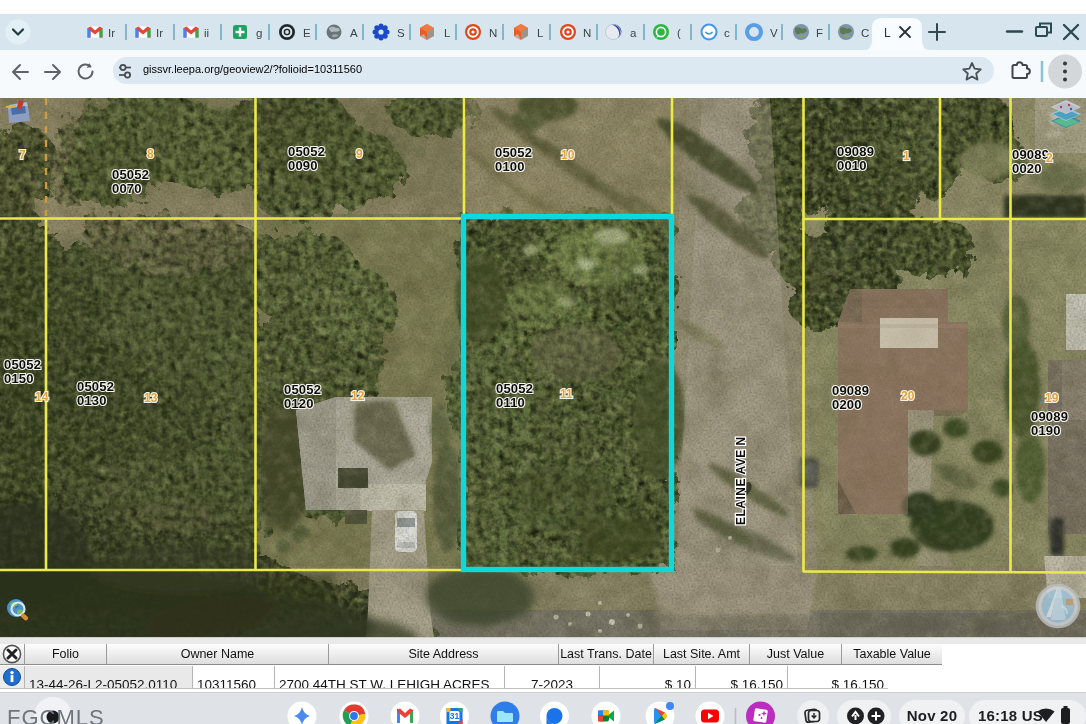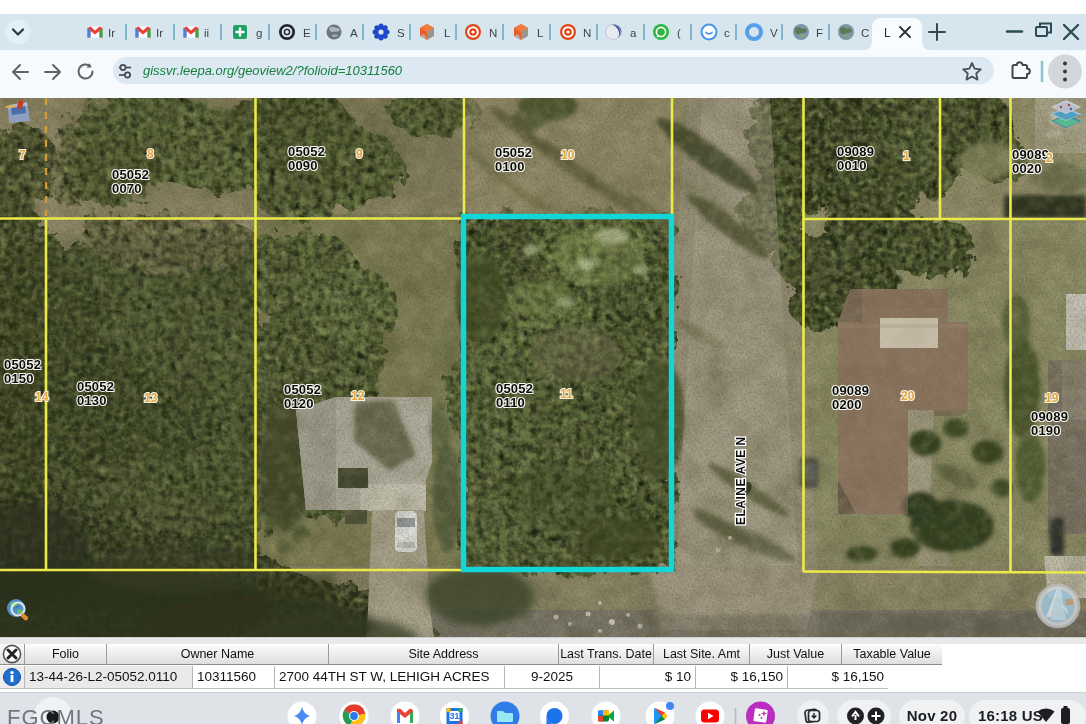--- a/index.html
+++ b/index.html
@@ -2,27 +2,27 @@
 <html><head>
 <meta charset="utf-8">
 <style>
   * { margin:0; padding:0; box-sizing:border-box; }
   html,body { width:1086px; height:724px; overflow:hidden; font-family:"Liberation Sans", sans-serif; }
   #stage { position:relative; width:1086px; height:724px; background:#fff;margin-top:14px; }
   
   #tabbar { position:absolute; left:0; top:0; width:1086px; height:36px; background:#d7e6ee; }
   #toolbar { position:absolute; left:0; top:36px; width:1086px; height:48px; background:#f7fafd; }
   #pill { position:absolute; left:113px; top:43px; width:881px; height:27px; border-radius:14px; background:#dce8f2; }
-  #urltext { position:absolute; left:143px; top:49px; font-size:13px; color:#15803d; letter-spacing:0;font-style:italic; }
+  #urltext { position:absolute; left:143px; top:49px; font-size:11px; color:#000000; letter-spacing:0; }
   #mapwrap { position:absolute; left:0; top:84px; width:1086px; height:539px; }
   
   #tablewrap { position:absolute; left:0; top:623px; width:1086px; height:55px; background:#fff; font-size:13.5px; color:#111; }
   .trow { position:absolute; left:0; width:1086px; display:flex; }
   .hcell { font-size:12.5px; border-right:1px solid #9a9a9a; border-bottom:1px solid #8c8c8c; text-align:center; height:21px; line-height:21px; background:linear-gradient(#fdfdfd,#dedede); overflow:hidden; white-space:nowrap; }
-  .dcell { border-right:1px solid #b5b5b5; border-bottom:1px solid #c0c0c0; height:23px; line-height:22px; background:#fff; overflow:hidden; white-space:nowrap; padding:0 4px; }
+  .dcell { border-right:1px solid #b5b5b5; border-bottom:1px solid #c0c0c0; height:23px; line-height:22px; background:#fff; overflow:hidden; white-space:nowrap; padding:8px 4px; }
   
   #shelf { position:absolute; left:0; top:678px; width:1086px; height:46px; background:#dfe3e7; border-top:1px solid #ccd1d5; }
 </style>
 </head>
 <body>
 <div id="stage">
   <div id="tabbar">
   <svg width="1086" height="36" viewBox="0 0 1086 36">
 
     <circle cx="18" cy="18" r="12.5" fill="#e2f0f6"></circle>
@@ -630,21 +630,21 @@
         <svg width="20" height="20" style="position:absolute;left:2px;top:1px;">
             <circle cx="10" cy="10" r="8.5" fill="#1d6fd2"></circle>
             <circle cx="10" cy="10" r="8.5" fill="none" stroke="#12498f" stroke-width="1"></circle>
             <rect x="8.6" y="8" width="2.8" height="7" fill="#fff"></rect>
             <circle cx="10" cy="5.6" r="1.7" fill="#fff"></circle>
           </svg>
       </div>
       <div class="dcell" style="width:168px;background:#e9e9e9;">13-44-26-L2-05052.0110</div>
       <div class="dcell" style="width:82px;">10311560</div>
       <div class="dcell" style="width:230px;">2700 44TH ST W, LEHIGH ACRES</div>
-      <div class="dcell" style="width:95px;text-align:center;">9-2025</div>
+      <div class="dcell" style="width:95px;text-align:center;">7-2023</div>
       <div class="dcell" style="width:96px;text-align:right;">$ 10</div>
       <div class="dcell" style="width:92px;text-align:right;">$ 16,150</div>
       <div class="dcell" style="width:100px;text-align:right;border-right:none;">$ 16,150</div>
     </div>
   </div>
   <div id="shelf">
   <svg width="1086" height="46" viewBox="0 0 1086 46" style="position:absolute;top:0;left:0;">
 
     <circle cx="53" cy="23" r="19" fill="#f3f5f7" opacity="0.85"></circle>
     <circle cx="53" cy="24" r="6.5" fill="#17191b"></circle>

